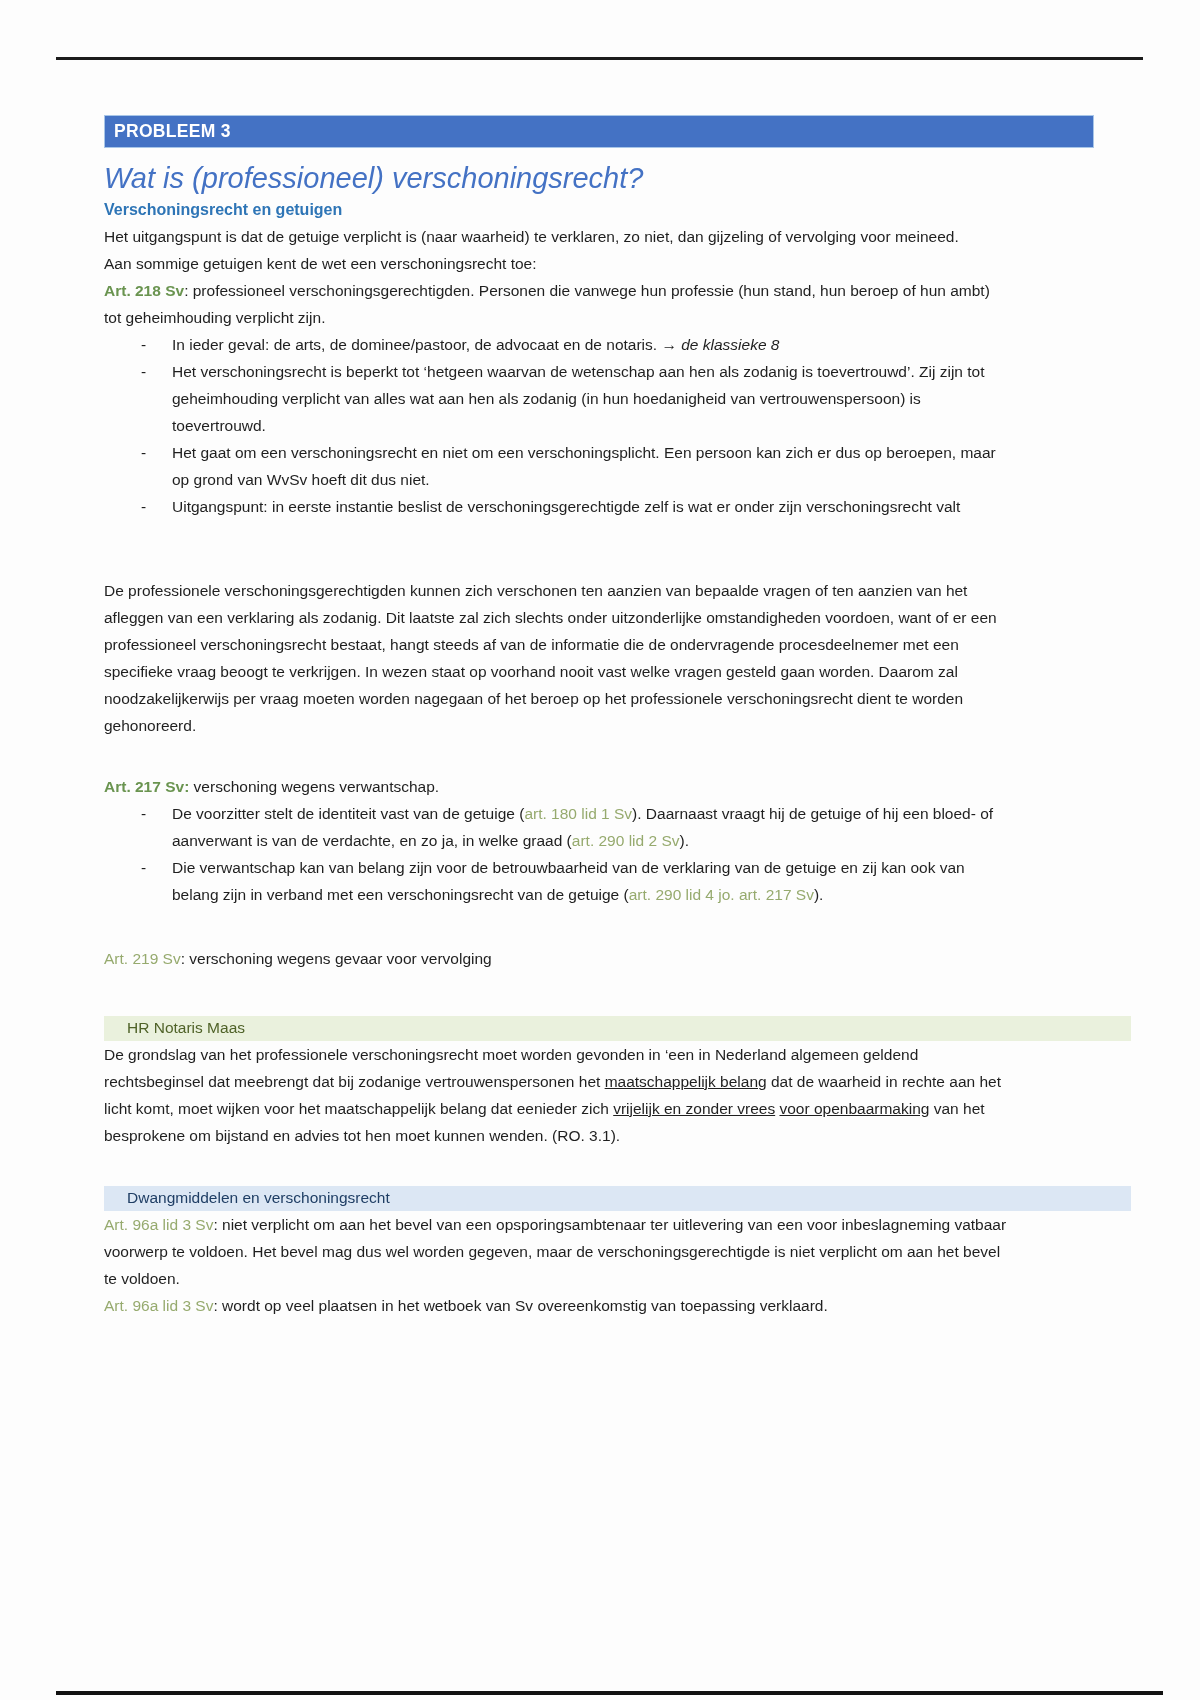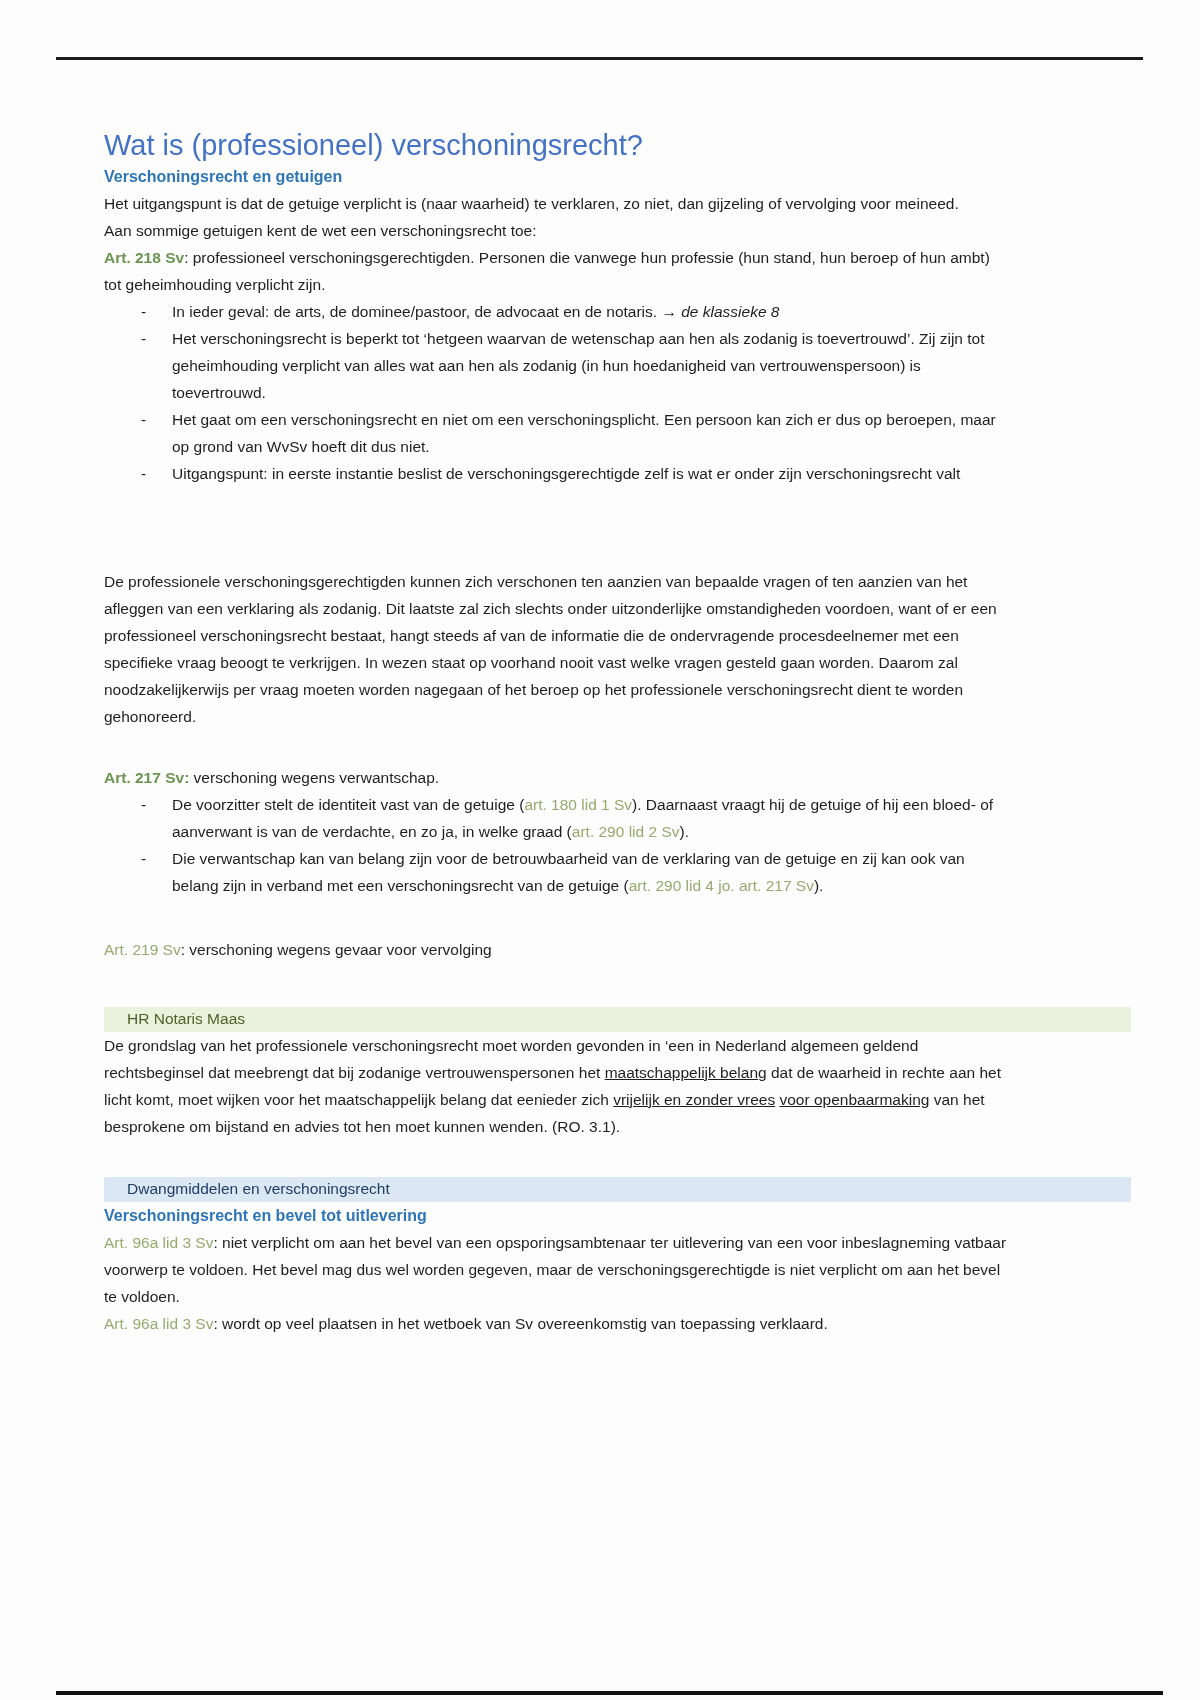--- a/index.html
+++ b/index.html
@@ -19,37 +19,38 @@
     border:1px solid #A8C6E8;
     padding:5px 9px 6px 9px;
   }
   .header-bar span {
     color:#ffffff; font-weight:700; font-size:17.5px; line-height:20px; letter-spacing:0.3px;
   }
 
   h1.doc-title {
     margin:12px 0 0 0; font-weight:400; font-size:29px; line-height:36px;
     color:var(--title-blue, #4472C4);
+    font-style:italic;
   }
   h2.sub {
     margin:0; font-size:16px; font-weight:700; line-height:27px;
     color:var(--heading-blue, #2E75B6);
   }
   p { margin:0; font-size:15.5px; line-height:27px; }
 
   .green-b { color:var(--green-bold, #6A9450); font-weight:700; }
   .green   { color:var(--green-light, #96AA6E); }
   .it { font-style:italic; }
   .u  { text-decoration:underline; }
 
   ul.dash { list-style:none; margin:0; padding:0; }
   ul.dash li { position:relative; padding-left:68px; font-size:15.5px; line-height:27px; }
   ul.dash .marker { position:absolute; left:37px; top:0; }
 
-  .gap-para   { margin-top:81px; }
+  .gap-para   { margin-top:57px; }
   .gap-art217 { margin-top:34px; }
   .gap-art219 { margin-top:37px; }
   .gap-hrbar  { margin-top:44px; }
   .gap-dwang  { margin-top:37px; }
   .gap-sub    { margin-top:6px; }
 
   .bar-green, .bar-blue {
     box-sizing:border-box; width:1027px;
     padding:1px 7px 2px 23px; font-size:15.5px; font-weight:400; line-height:22px;
   }
@@ -57,20 +58,23 @@
   .bar-blue  { background:var(--dwang-bar-bg, #DCE7F4); color:var(--dwang-bar-text, #1F3E64); }
 </style>
 </head>
 <body>
 
 <div class="page">
   <div class="rule-top"></div>
 
   <div class="content">
 
+    <div class="header-bar">
+      <span>PROBLEEM 3</span>
+    </div>
 
     <h1 class="doc-title">Wat is (professioneel) verschoningsrecht?</h1>
 
     <h2 class="sub">Verschoningsrecht en getuigen</h2>
 
     <p>Het uitgangspunt is dat de getuige verplicht is (naar waarheid) te verklaren, zo niet, dan gijzeling of vervolging voor meineed.</p>
     <p>Aan sommige getuigen kent de wet een verschoningsrecht toe:</p>
 
     <p><span class="green-b">Art. 218 Sv</span><span>: professioneel verschoningsgerechtigden. Personen die vanwege hun professie (hun stand, hun beroep of hun ambt) tot geheimhouding verplicht zijn.</span></p>
 
@@ -91,21 +95,20 @@
     </ul>
 
     <p class="gap-art219"><span class="green">Art. 219 Sv</span><span>: verschoning wegens gevaar voor vervolging</span></p>
 
     <div class="bar-green gap-hrbar"><span>HR Notaris Maas</span></div>
 
     <p><span>De grondslag van het professionele verschoningsrecht moet worden gevonden in ‘een in Nederland algemeen geldend rechtsbeginsel dat meebrengt dat bij zodanige vertrouwenspersonen het </span><span class="u">maatschappelijk belang</span><span> dat de waarheid in rechte aan het licht komt, moet wijken voor het maatschappelijk belang dat eenieder zich </span><span class="u">vrijelijk en zonder vrees</span><span> </span><span class="u">voor openbaarmaking</span><span> van het besprokene om bijstand en advies tot hen moet kunnen wenden. (RO. 3.1).</span></p>
 
     <div class="bar-blue gap-dwang"><span>Dwangmiddelen en verschoningsrecht</span></div>
 
-    <h2 class="sub gap-sub">Verschoningsrecht en bevel tot uitlevering</h2>
 
     <p><span class="green">Art. 96a lid 3 Sv</span><span>: niet verplicht om aan het bevel van een opsporingsambtenaar ter uitlevering van een voor inbeslagneming vatbaar voorwerp te voldoen. Het bevel mag dus wel worden gegeven, maar de verschoningsgerechtigde is niet verplicht om aan het bevel te voldoen.</span></p>
 
     <p><span class="green">Art. 96a lid 3 Sv</span><span>: wordt op veel plaatsen in het wetboek van Sv overeenkomstig van toepassing verklaard.</span></p>
 
   </div>
 
   <div class="rule-bottom"></div>
 </div>
 

